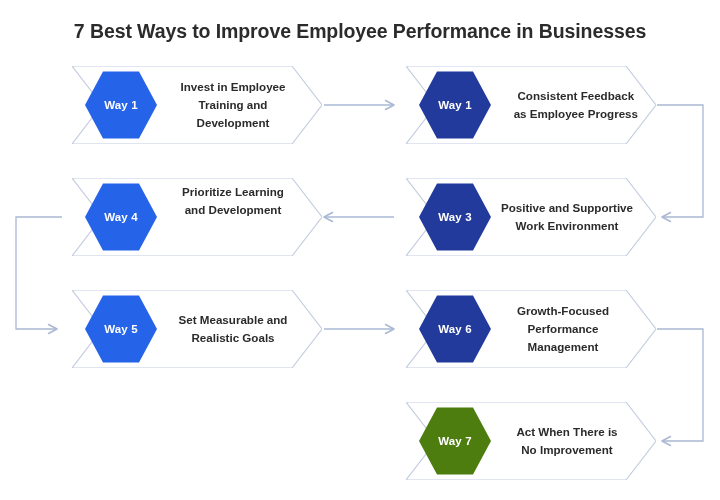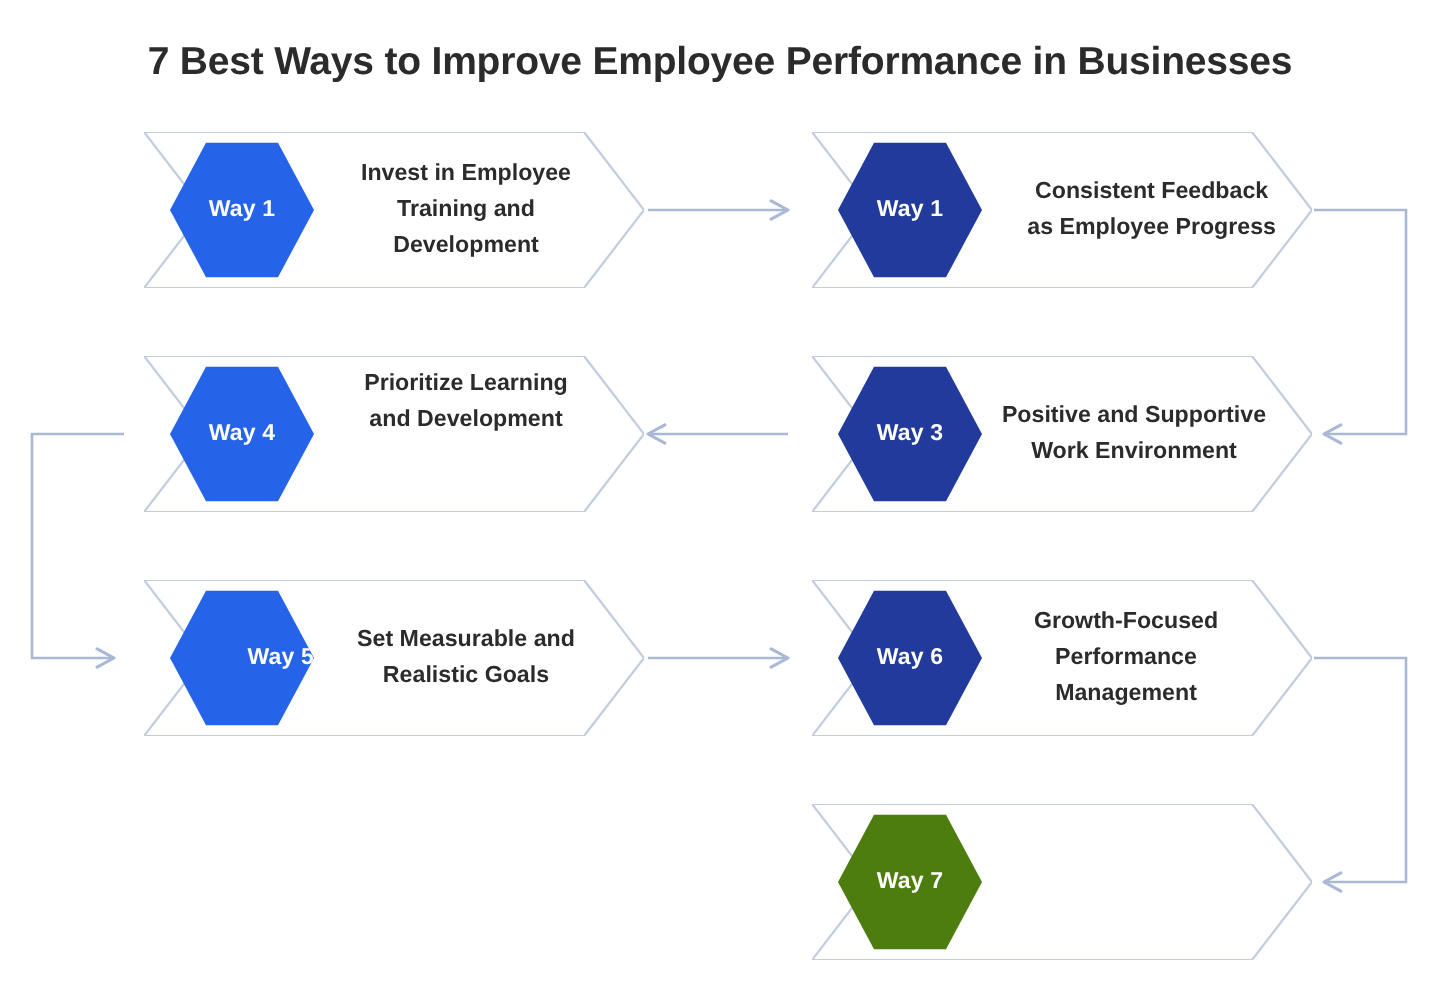--- a/index.html
+++ b/index.html
@@ -201,21 +201,21 @@
       <span>and Development</span>
     </span>
   </div>
 
   <div class="card" style="left:72px; top:290px;">
     <div class="card-inner"></div>
   </div>
   <svg class="card-outline" style="left:72px; top:290px;" viewBox="0 0 250 78">
     <polygon points="0,0 220,0 250,39 220,78 0,78 30,39" fill="none" stroke="#c2ccdf" stroke-width="1.1"></polygon>
   </svg>
-  <div class="hex" style="left:85px; top:294px; background:#2563E8;justify-content:flex-end;">
+  <div class="hex" style="left:85px; top:294px; background:#2563E8;">
     <span class="hex-label">Way 5</span>
   </div>
   <div class="card-text" style="left:162px; top:290px;">
     <span>
       <span>Set Measurable and</span><br>
       <span>Realistic Goals</span>
     </span>
   </div>
 
   <div class="card" style="left:406px; top:290px;">
@@ -236,14 +236,20 @@
 
   <div class="card" style="left:406px; top:402px;">
     <div class="card-inner"></div>
   </div>
   <svg class="card-outline" style="left:406px; top:402px;" viewBox="0 0 250 78">
     <polygon points="0,0 220,0 250,39 220,78 0,78 30,39" fill="none" stroke="#c2ccdf" stroke-width="1.1"></polygon>
   </svg>
   <div class="hex" style="left:419px; top:406px; background:#4d7c0f;">
     <span class="hex-label">Way 7</span>
   </div>
+  <div class="card-text" style="left:496px; top:402px;">
+    <span>
+      <span>Act When There is</span><br>
+      <span>No Improvement</span>
+    </span>
+  </div>
 
 </div>
 
 </body></html>

